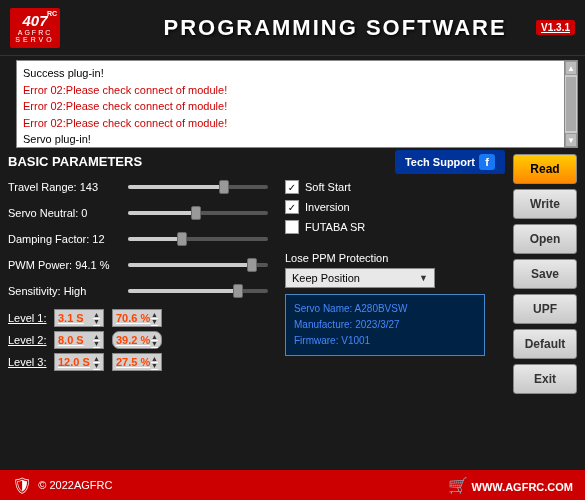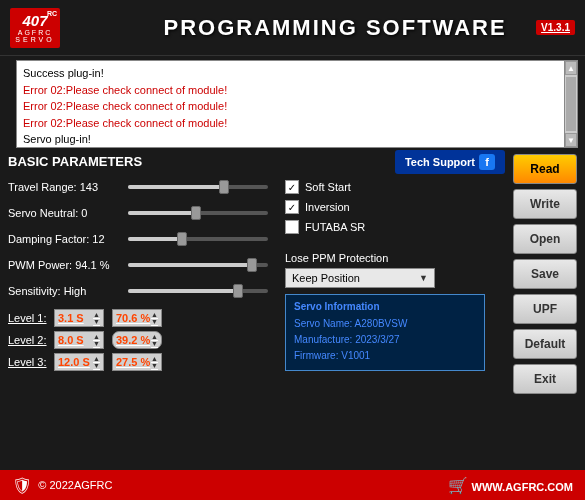--- a/index.html
+++ b/index.html
@@ -537,21 +537,20 @@
 
     <div style="margin-top:10px;">
       <div class="lose-ppm-label">Lose PPM Protection</div>
       <div class="dropdown">
         <span>Keep Position</span>
         <span class="dropdown-arrow">▼</span>
       </div>
     </div>
 
     <div class="servo-info-box">
-      <div class="servo-info-title">Servo Information</div>
       <div class="servo-info-line">
         <span>Servo Name:</span>
         <span>A280BVSW</span>
       </div>
       <div class="servo-info-line">
         <span>Manufacture:</span>
         <span>2023/3/27</span>
       </div>
       <div class="servo-info-line">
         <span>Firmware:</span>

